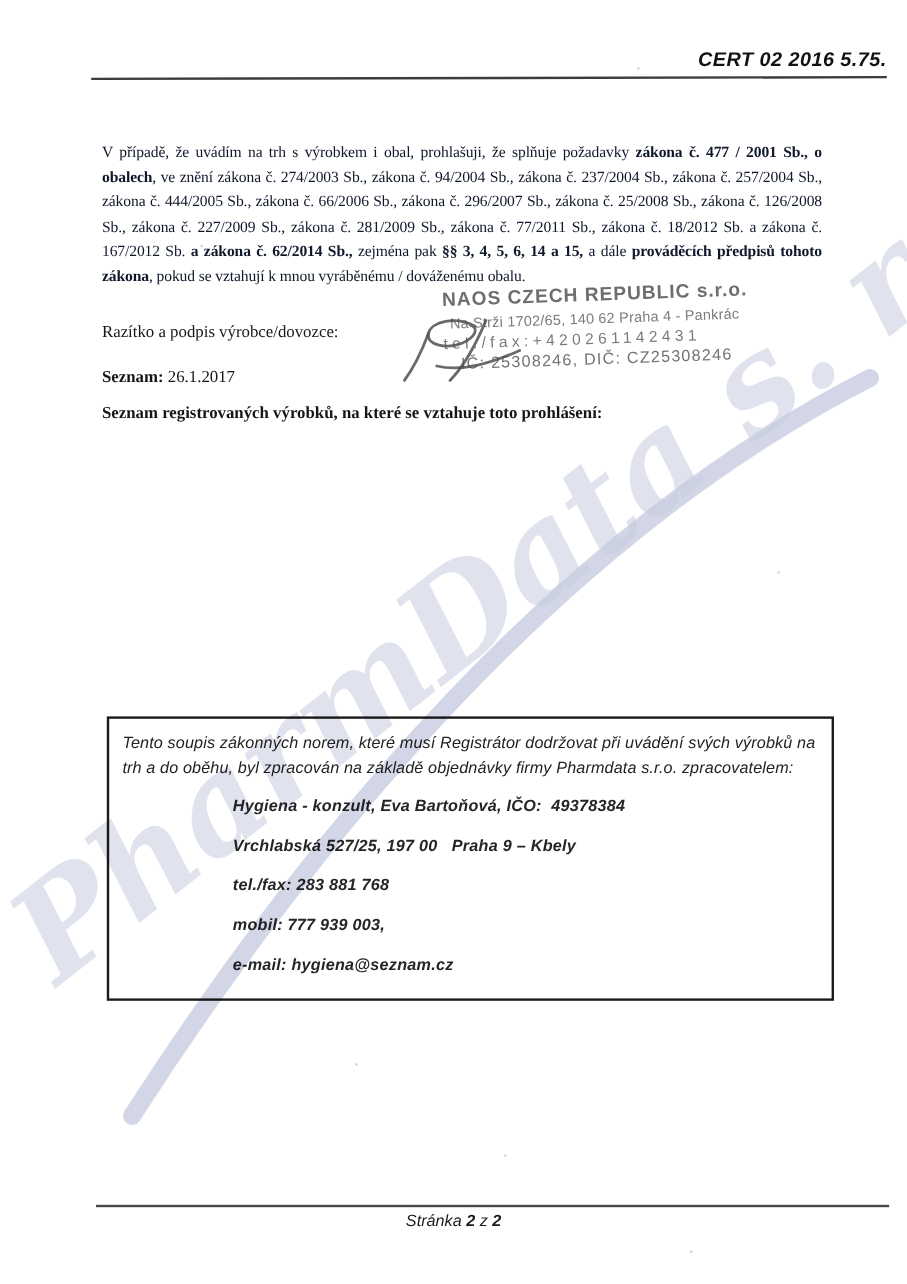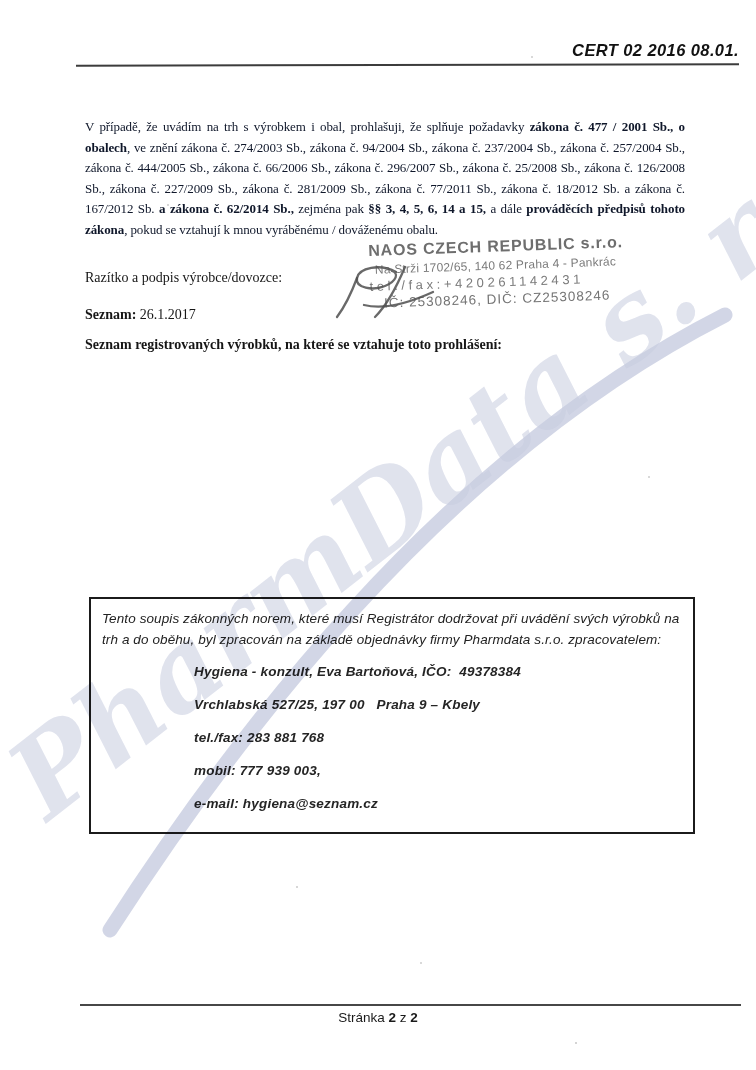--- a/index.html
+++ b/index.html
@@ -59,21 +59,21 @@
   .contacts { margin:14px 0 0 103px; }
   .contact {
     font-style:italic; font-weight:bold; font-size:13.5px; color:#252525;
     margin-bottom:18px; letter-spacing:0.2px; white-space:pre;
   }
 
   
   .footer-rule { position:absolute; left:80px; right:15px; top:1004px; height:2px; background:#474747; }
   .footer {
     position:absolute; left:0; right:0; top:1010px; text-align:center;
-    font-family:"Liberation Sans", sans-serif; font-size:13.5px; color:#1a1a1a;
+    font-family:"Liberation Sans", sans-serif; font-size:13.5px; color:#1a1a1a;font-style:italic;
   }
   .footer b { font-weight:bold; }
 
   
   .watermark { position:absolute; inset:0; pointer-events:none; mix-blend-mode:multiply; z-index:6; }
   .wm-svg { position:absolute; inset:0; }
   .wm-svg path { stroke:#cdd2e3; stroke-width:15; fill:none; stroke-linecap:round; opacity:0.9; }
   .wm-text {
     position:absolute; left:52px; top:728px; white-space:nowrap;
     font-family:"DejaVu Serif", serif; font-style:italic; font-weight:bold;
@@ -81,21 +81,21 @@
     transform:rotate(-38deg); transform-origin:0 100px;
   }
 
   .speck { position:absolute; background:#8f8f8f; border-radius:50%; opacity:0.45; }
 </style>
 </head>
 <body>
 
 <div class="page">
 
-  <div class="header-title">CERT 02 2016 08.01.</div>
+  <div class="header-title">CERT 02 2016 5.75.</div>
   <div class="header-rule"></div>
 
   <p class="declaration"><span>V případě, že uvádím na trh s výrobkem i obal, prohlašuji, že splňuje požadavky </span><b>zákona č. 477 / 2001 Sb., o obalech</b><span>, ve znění zákona č. 274/2003 Sb., zákona č. 94/2004 Sb., zákona č. 237/2004 Sb., zákona č. 257/2004 Sb., zákona č. 444/2005 Sb., zákona č. 66/2006 Sb., zákona č. 296/2007 Sb., zákona č. 25/2008 Sb., zákona č. 126/2008 Sb., zákona č. 227/2009 Sb., zákona č. 281/2009 Sb., zákona č. 77/2011 Sb., zákona č. 18/2012 Sb. a zákona č. 167/2012 Sb. </span><b>a zákona č. 62/2014 Sb.,</b><span> zejména pak </span><b>§§ 3, 4, 5, 6, 14 a 15,</b><span> a dále </span><b>prováděcích předpisů tohoto zákona</b><span>, pokud se vztahují k mnou vyráběnému / dováženému obalu.</span></p>
 
   <div class="razitko">Razítko a podpis výrobce/dovozce:</div>
 
   <div class="datum"><b>Seznam:</b> <span>26.1.2017</span></div>
 
   <div class="stamp">
     <div class="stamp-name">NAOS CZECH REPUBLIC s.r.o.</div>

